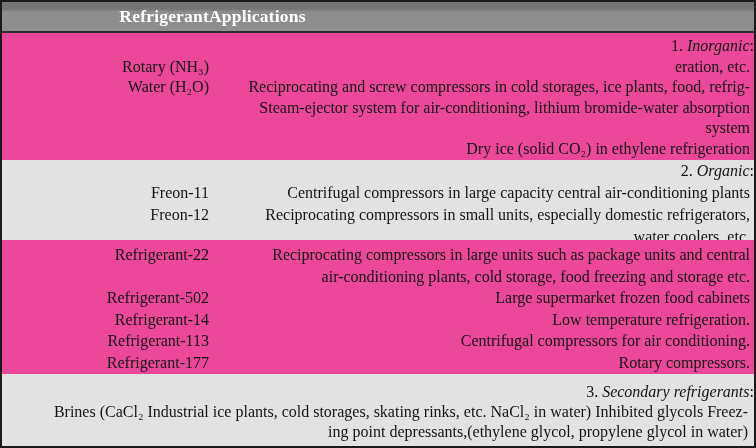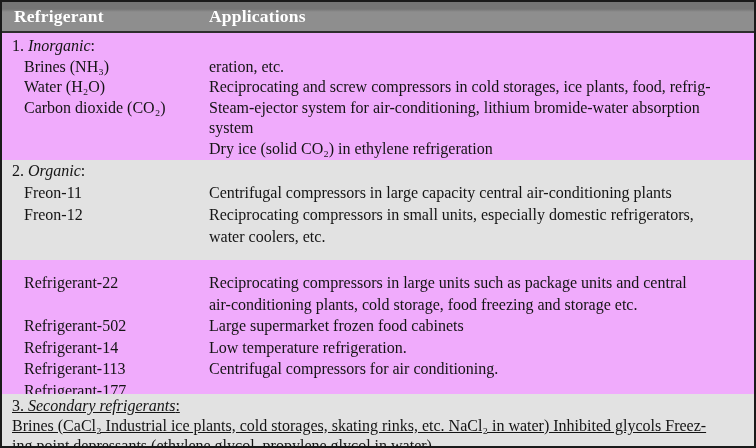--- a/index.html
+++ b/index.html
@@ -6,40 +6,40 @@
     --header-bg:#8e8e8e;
     --header-top:#757575;
     --shade-bg:#e2e2e2;
     --ink:#141414;
     --frame:#1a1a1a;
   }
   html,body{margin:0;padding:0;background:#fff;}
   .frame{
     width:756px;height:448px;box-sizing:border-box;
     border:2px solid var(--frame);
-    background:#f0abfc;overflow:hidden;
+    background:#ec4899;overflow:hidden;
     font-family:"Liberation Serif","DejaVu Serif",serif;
-    color:var(--ink);font-size:16px;
+    color:var(--ink);font-size:16px;text-align:right;
   }
   .thead{
     height:31px;box-sizing:border-box;
     background:linear-gradient(180deg,var(--header-top) 0px,var(--header-top) 7px,var(--header-bg) 10px,var(--header-bg) 100%);
     border-bottom:2px solid #2e2e2e;
     display:flex;align-items:center;
     padding-left:12px;
     color:#ffffff;font-weight:bold;font-size:17.5px;
     letter-spacing:0.2px;
   }
   .thead .c1{width:195px;flex:0 0 195px;}
   .sec{box-sizing:border-box;overflow:hidden;}
   .sec.shaded{background:var(--shade-bg);}
   .s1{height:127px;padding-top:3px;--lh:20.5px;}
-  .s2{height:100px;--lh:22px;}
-  .s3{height:134px;padding-top:12px;--lh:21.5px;}
-  .s4{height:52px;padding-top:2px;text-decoration:underline;--lh:20px;}
+  .s2{height:80px;--lh:22px;}
+  .s3{height:134px;padding-top:4px;--lh:21.5px;}
+  .s4{height:72px;padding-top:8px;--lh:20px;}
   .line{
     height:var(--lh);line-height:var(--lh);
     white-space:nowrap;
   }
   .heading{padding-left:10px;}
   .it{font-style:italic;}
   .cols{display:flex;}
   .col-left{flex:0 0 185px;padding-left:22px;box-sizing:content-box;}
   .col-right{flex:1 1 auto;min-width:0;padding-right:4px;}
   .full{padding-left:10px;padding-right:6px;}
@@ -54,23 +54,22 @@
     <span class="c2">Applications</span>
   </div>
 
   <div class="sec s1">
     <div class="line heading">
       <span>1.</span>
       <span class="it">Inorganic</span><span>:</span>
     </div>
     <div class="cols">
       <div class="col-left">
-        <div class="line">Brines (NH₃)</div>
+        <div class="line">Rotary (NH₃)</div>
         <div class="line">Water (H₂O)</div>
-        <div class="line">Carbon dioxide (CO₂)</div>
       </div>
       <div class="col-right">
         <div class="line">eration, etc.</div>
         <div class="line">Reciprocating and screw compressors in cold storages, ice plants, food, refrig-</div>
         <div class="line">Steam-ejector system for air-conditioning, lithium bromide-water absorption</div>
         <div class="line">system</div>
         <div class="line">Dry ice (solid CO₂) in ethylene refrigeration</div>
       </div>
     </div>
   </div>
@@ -102,20 +101,21 @@
         <div class="line">Refrigerant-14</div>
         <div class="line">Refrigerant-113</div>
         <div class="line">Refrigerant-177</div>
       </div>
       <div class="col-right">
         <div class="line">Reciprocating compressors in large units such as package units and central</div>
         <div class="line">air-conditioning plants, cold storage, food freezing and storage etc.</div>
         <div class="line">Large supermarket frozen food cabinets</div>
         <div class="line">Low temperature refrigeration.</div>
         <div class="line">Centrifugal compressors for air conditioning.</div>
+        <div class="line">Rotary compressors.</div>
       </div>
     </div>
   </div>
 
   <div class="sec s4 shaded">
     <div class="line heading">
       <span>3.</span>
       <span class="it">Secondary refrigerants</span><span>:</span>
     </div>
     <div class="line full">Brines (CaCl₂ Industrial ice plants, cold storages, skating rinks, etc. NaCl₂ in water) Inhibited glycols Freez-</div>

